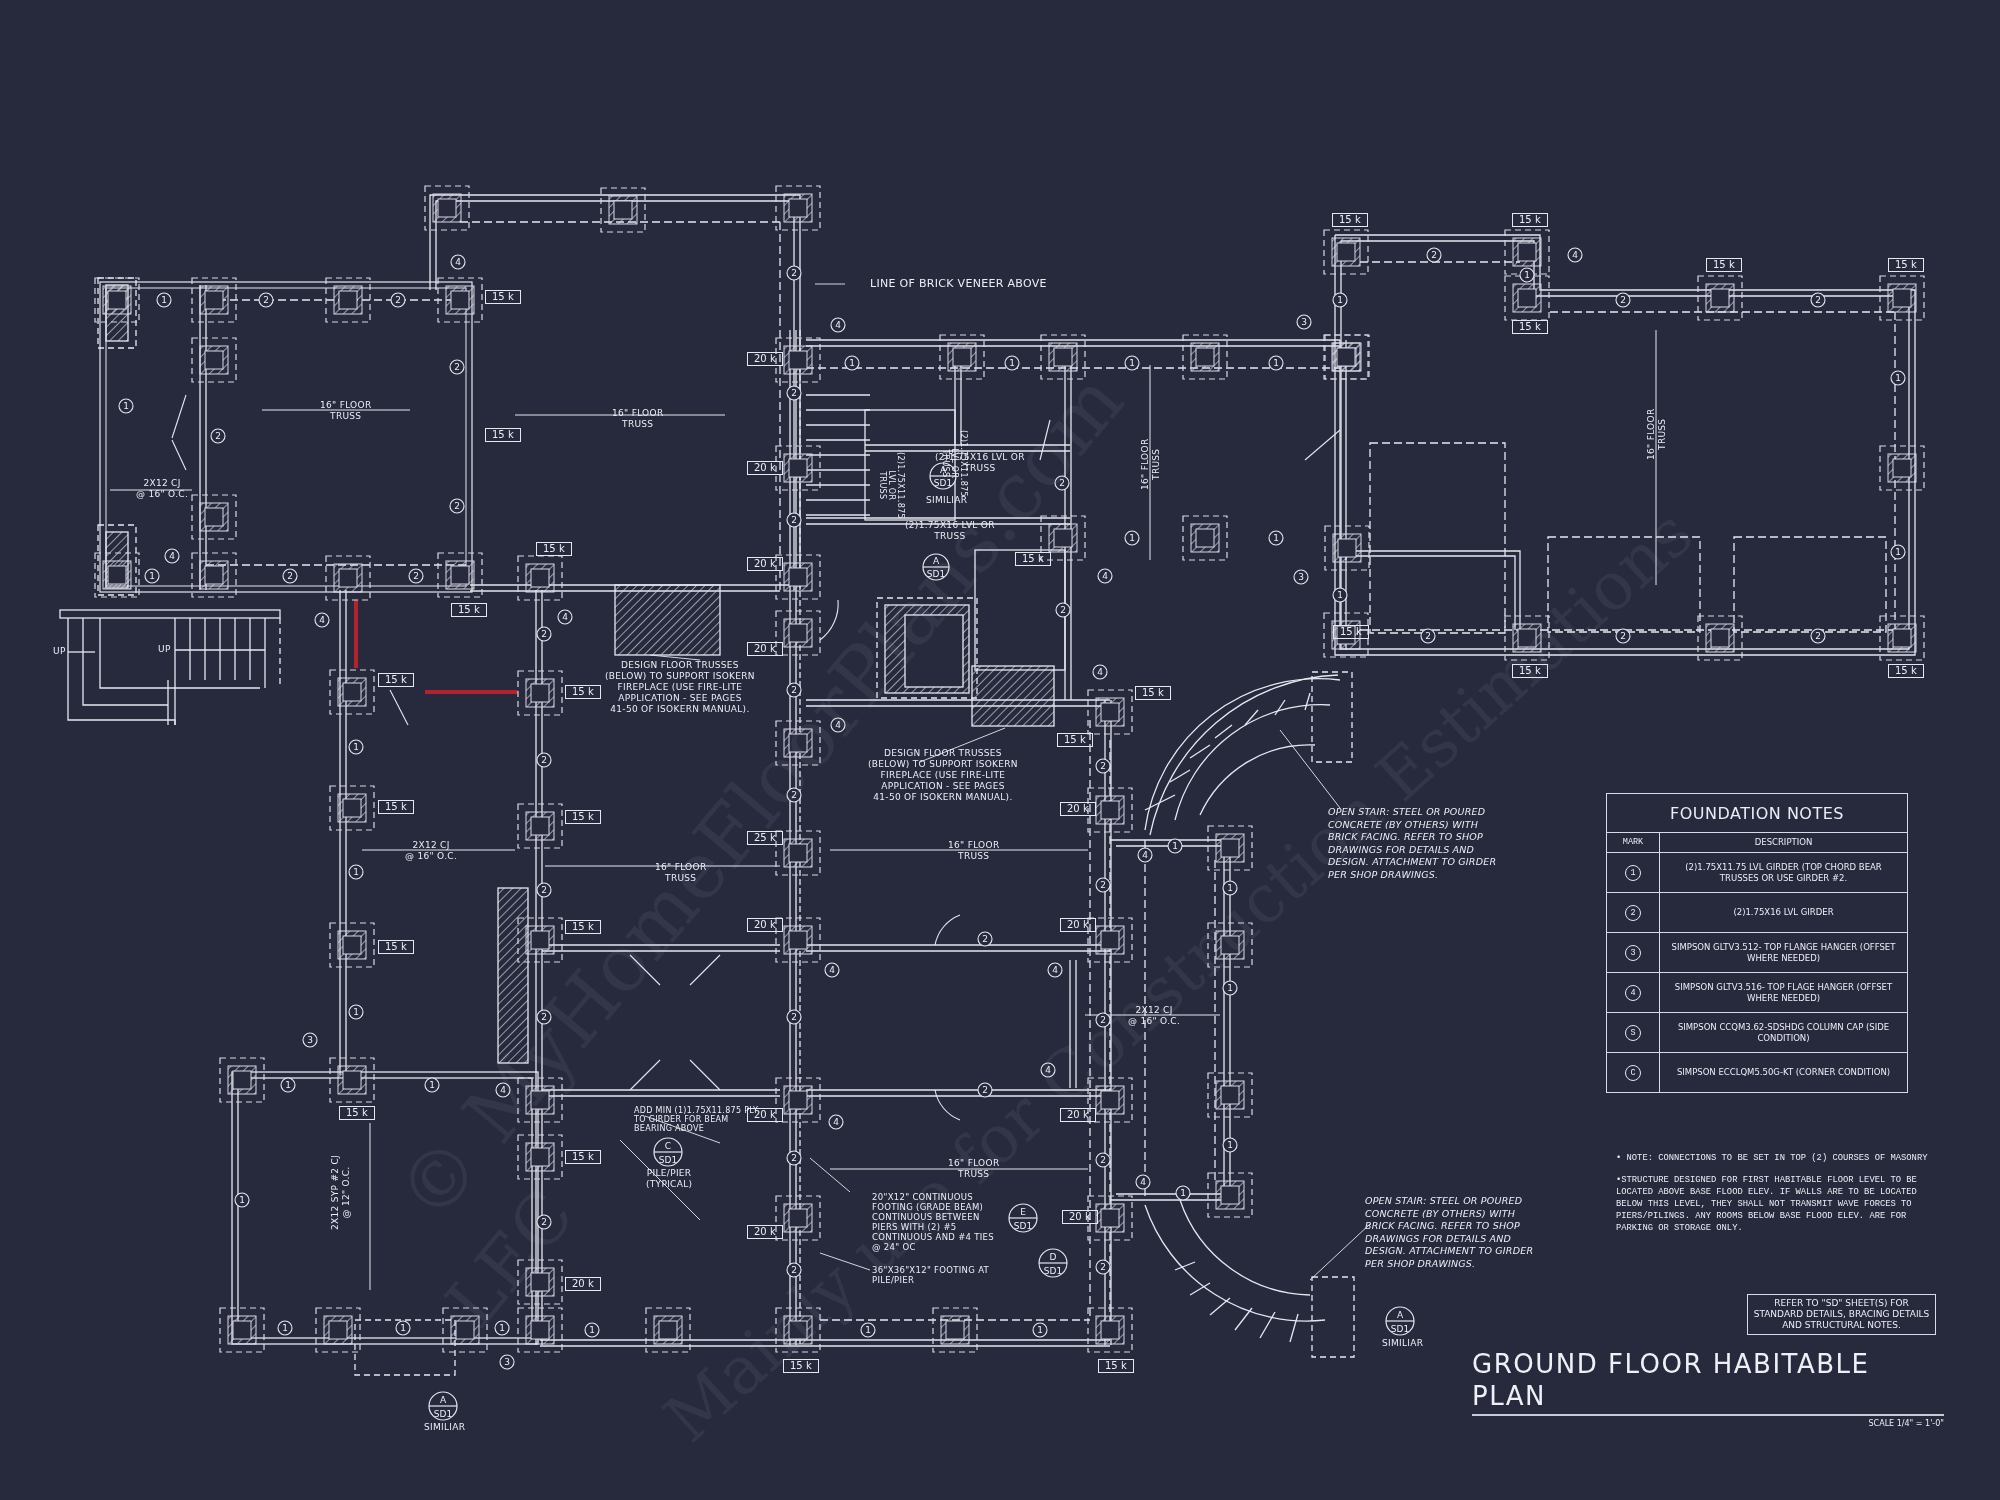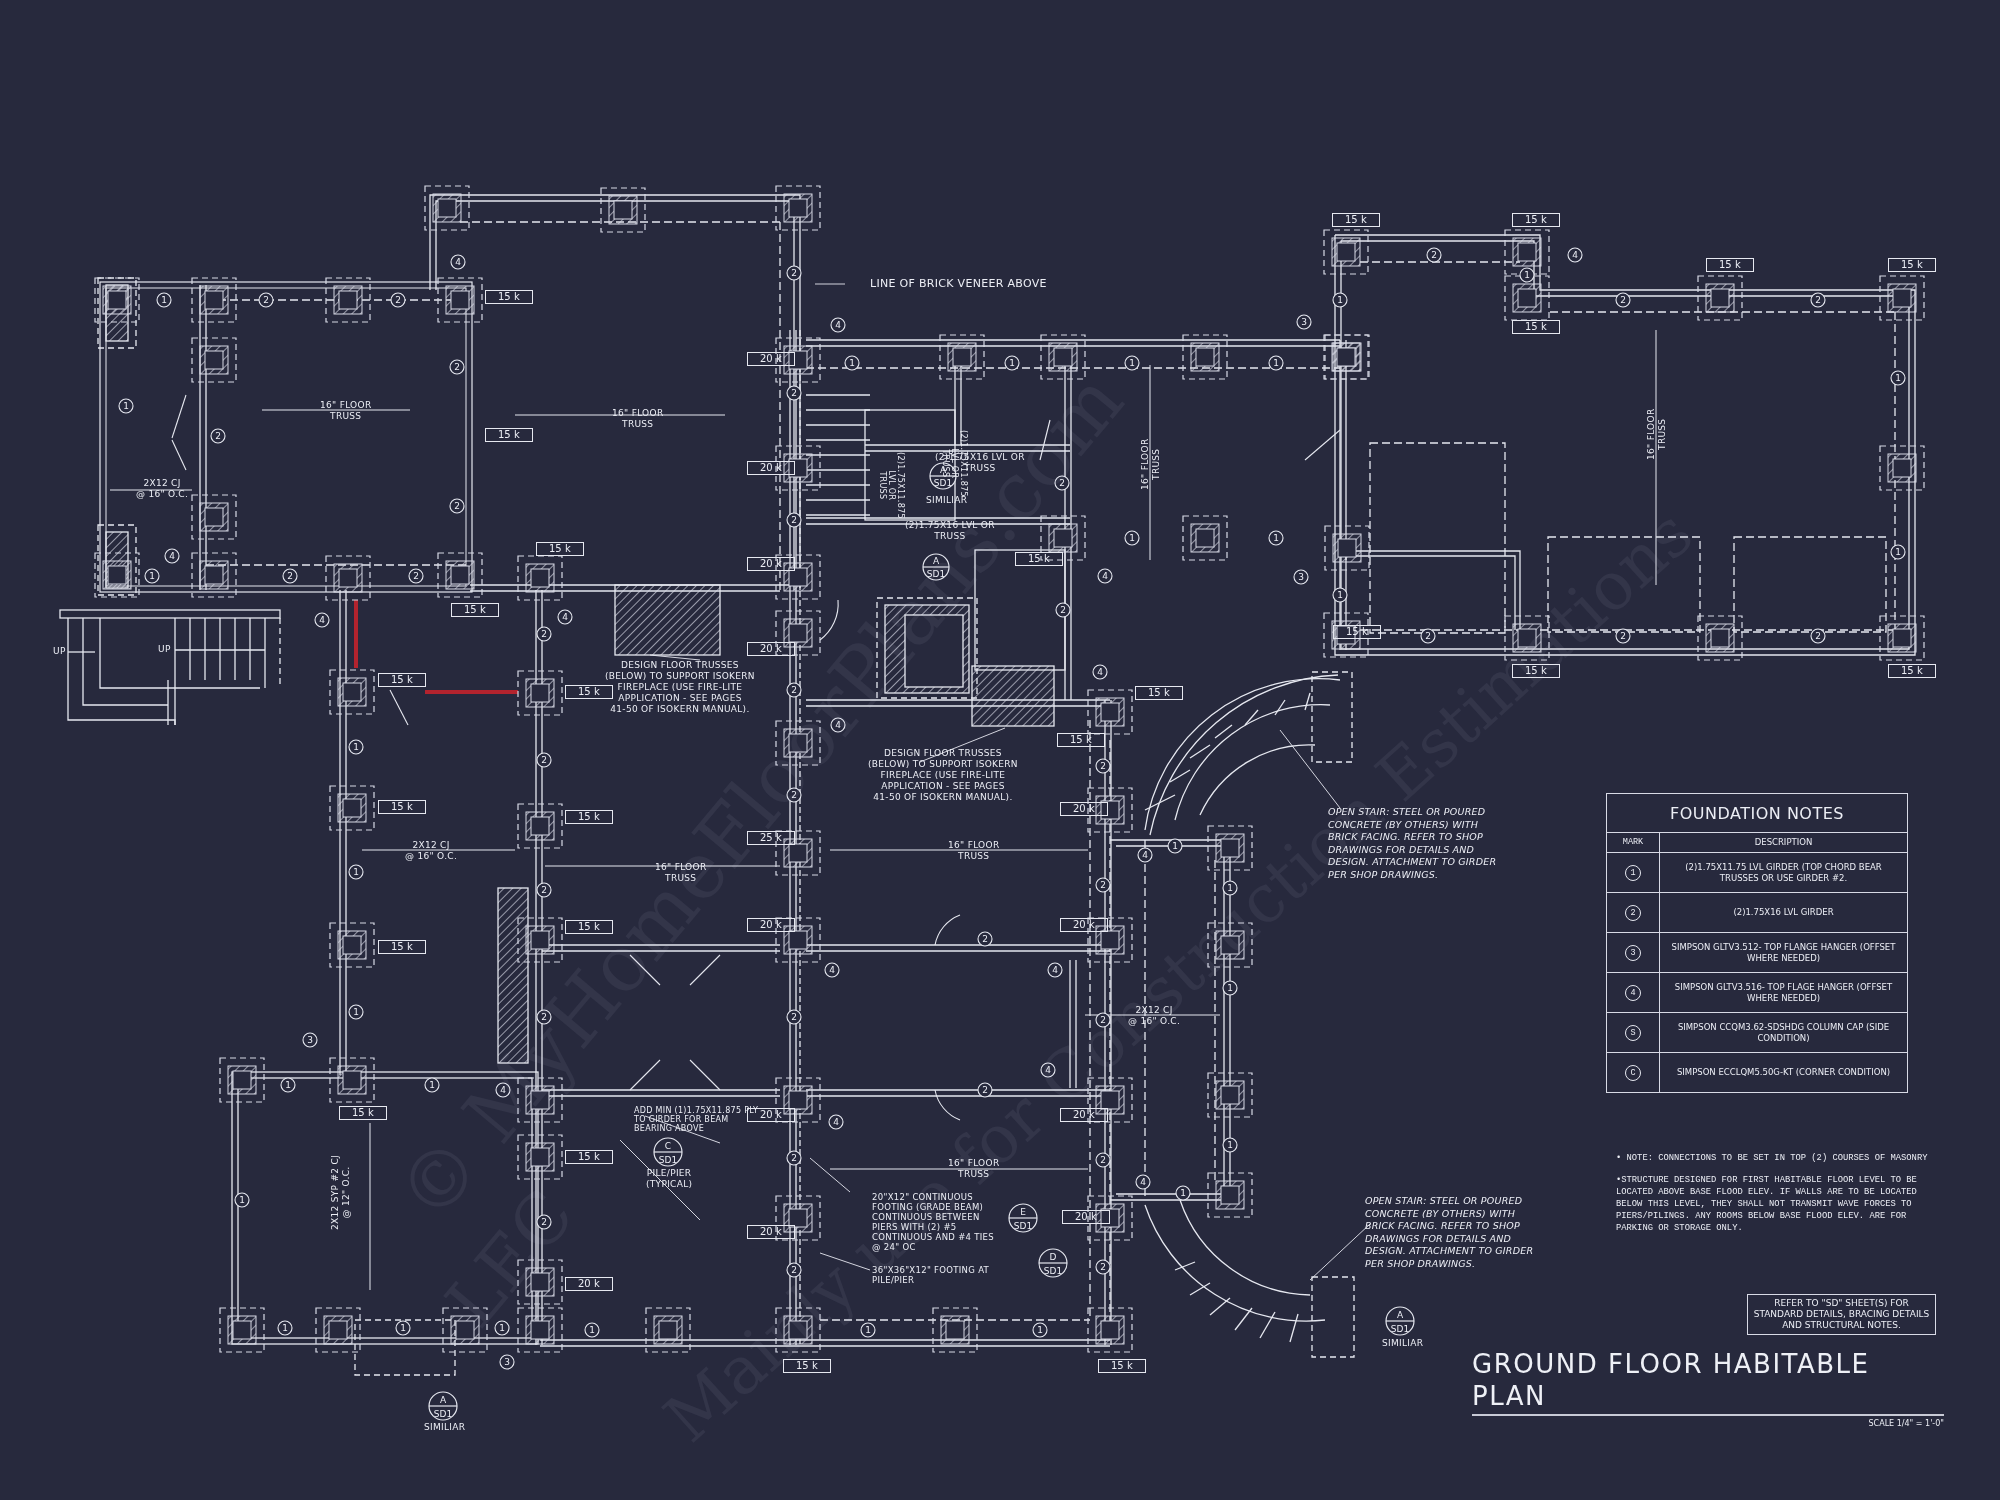--- a/index.html
+++ b/index.html
@@ -1,21 +1,21 @@
 <!DOCTYPE html>
 <html><head>
 <meta charset="utf-8">
 <style>
   html,body{margin:0;padding:0;background:#27293d;}
   body{width:2000px;height:1500px;position:relative;overflow:hidden;font-family:"Liberation Sans",sans-serif;color:#e8e8f0;}
   #plan{position:absolute;left:0;top:0;width:2000px;height:1500px;}
   .lbl{position:absolute;font-family:"DejaVu Sans",sans-serif;font-size:9px;line-height:11px;color:#eceef5;text-transform:uppercase;letter-spacing:0.3px;white-space:pre-line;}
   .lbl.c{text-align:center;}
   .note{position:absolute;font-family:"DejaVu Sans",sans-serif;font-size:9.5px;line-height:12.5px;color:#eceef5;text-transform:uppercase;font-style:italic;letter-spacing:0.2px;}
-  .load{position:absolute;border:1.5px solid #e6e8f0;font-family:"DejaVu Sans",sans-serif;font-size:10px;line-height:12px;padding:0 12px;color:#eceef5;white-space:nowrap;}
+  .load{position:absolute;border:1.5px solid #e6e8f0;font-family:"DejaVu Sans",sans-serif;font-size:10px;line-height:12px;padding:0 6px;color:#eceef5;white-space:nowrap;}
   
   #fn-table{position:absolute;left:1606px;top:793px;width:302px;border:1.5px solid #d8dae6;border-collapse:collapse;}
   #fn-table td,#fn-table th{border:1.5px solid #d8dae6;font-family:"DejaVu Sans",sans-serif;font-size:8.5px;line-height:11px;color:#eceef5;text-transform:uppercase;text-align:center;font-weight:normal;padding:4px 6px;}
   #fn-table .ttl{font-size:16px;letter-spacing:0.5px;height:30px;}
   #fn-table .mk{width:40px;font-family:Liberation Mono, monospace;}
   .mk-circle{display:inline-block;width:14px;height:14px;border:1.3px solid #e6e8f0;border-radius:50%;font-size:8.5px;line-height:14px;}
   #general-notes{position:absolute;left:1616px;top:1152px;width:320px;font-family:"DejaVu Sans",sans-serif;font-size:8.8px;line-height:12px;color:#eceef5;text-transform:uppercase;}
   #general-notes p{margin:0 0 10px 0;font-family:Liberation Mono, monospace;}
   #refer-box{position:absolute;left:1747px;top:1294px;width:183px;border:1.5px solid #d8dae6;font-family:"DejaVu Sans",sans-serif;font-size:9px;line-height:11px;text-align:center;color:#eceef5;text-transform:uppercase;padding:3px 2px;}
   #title-block{position:absolute;left:1472px;top:1348px;width:472px;}

